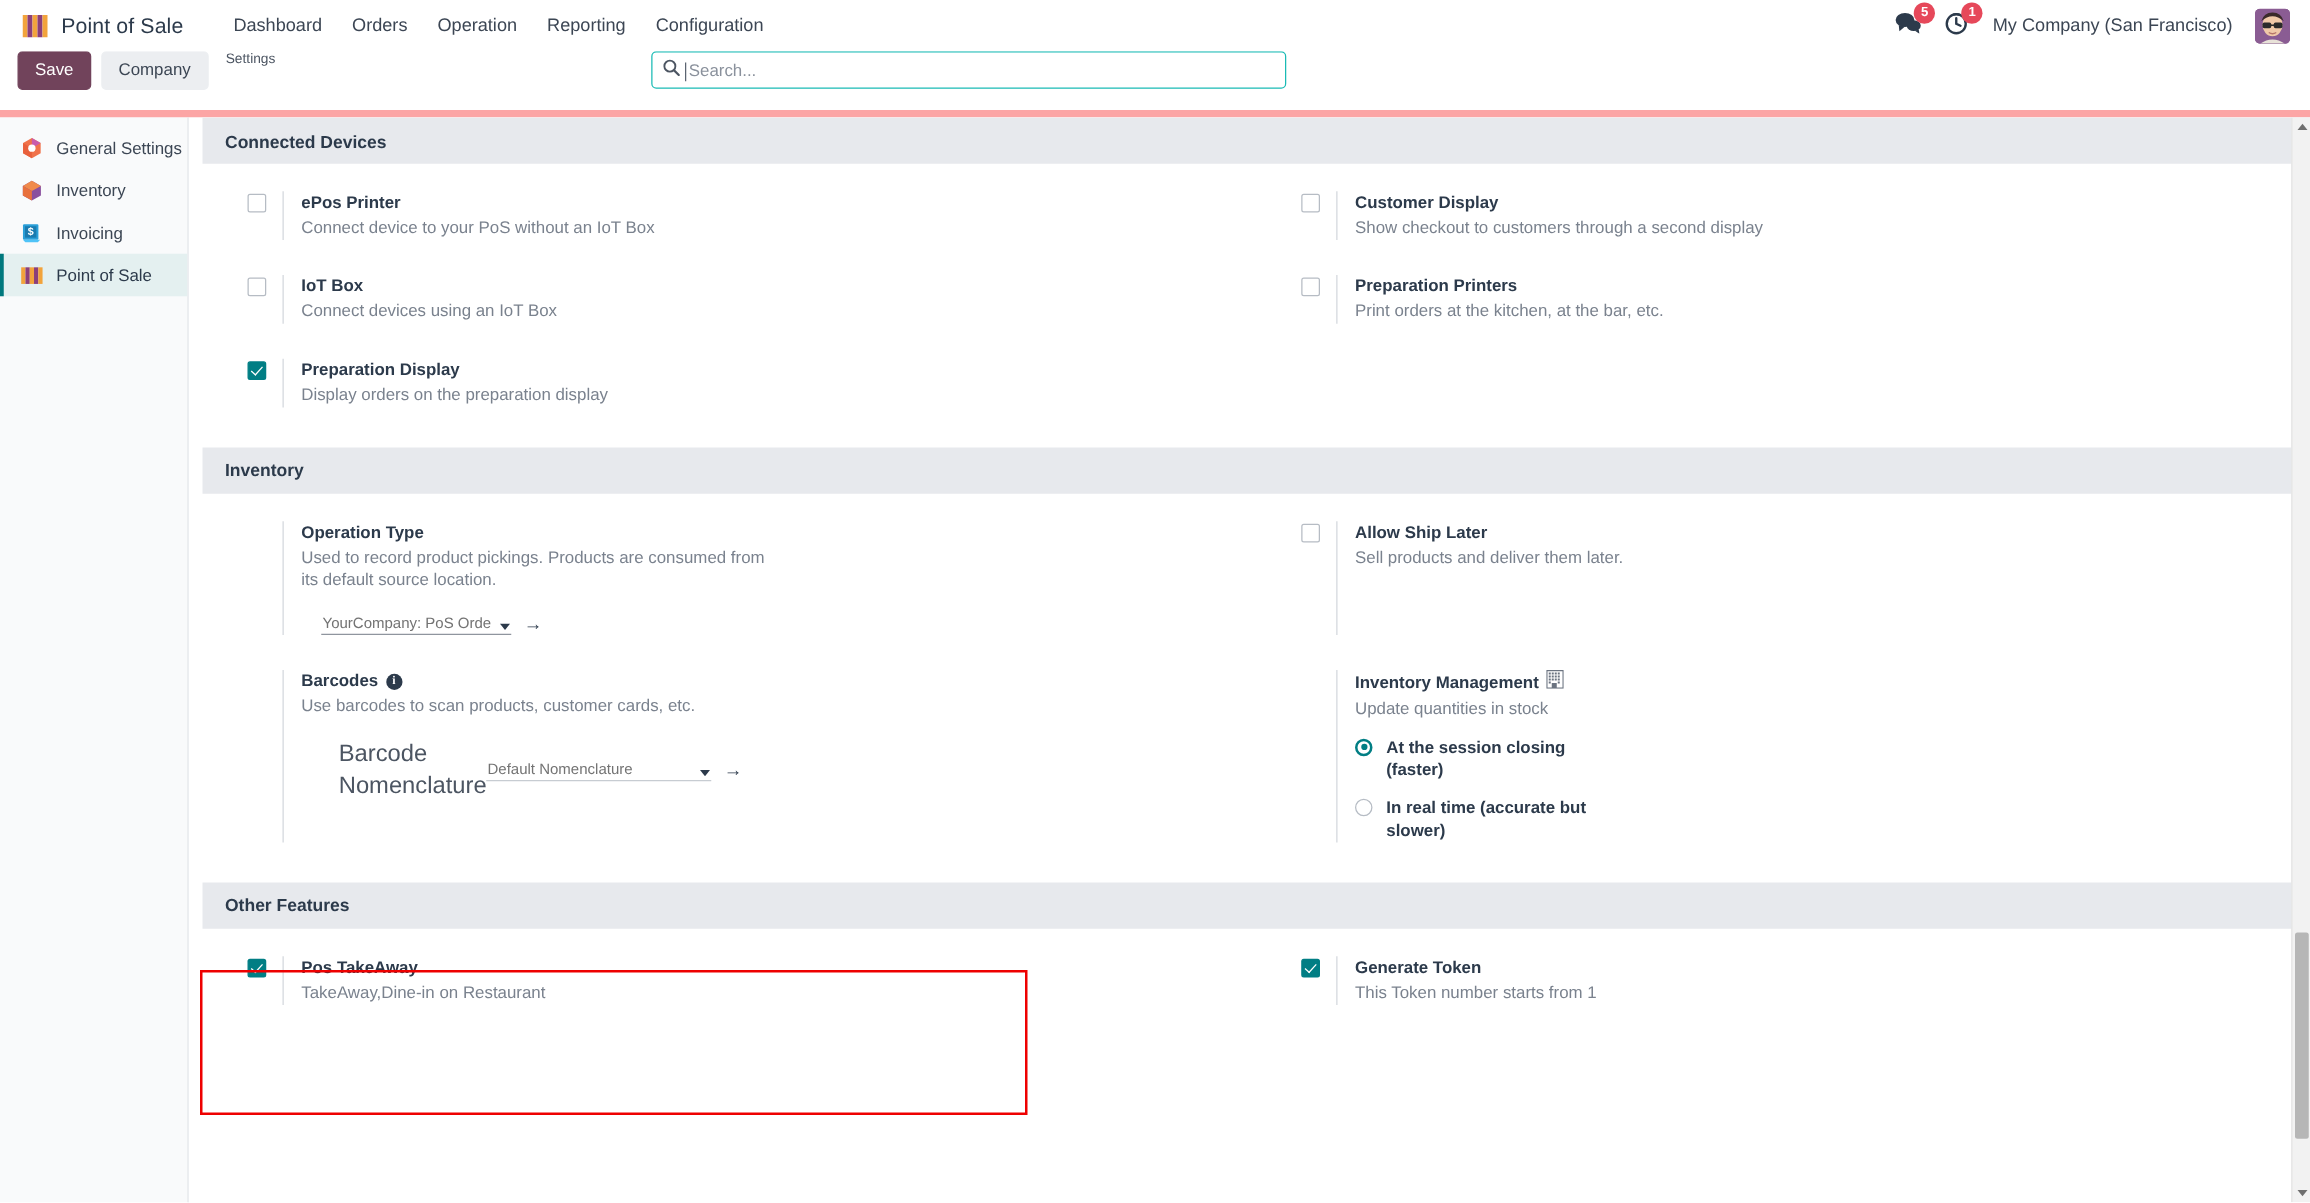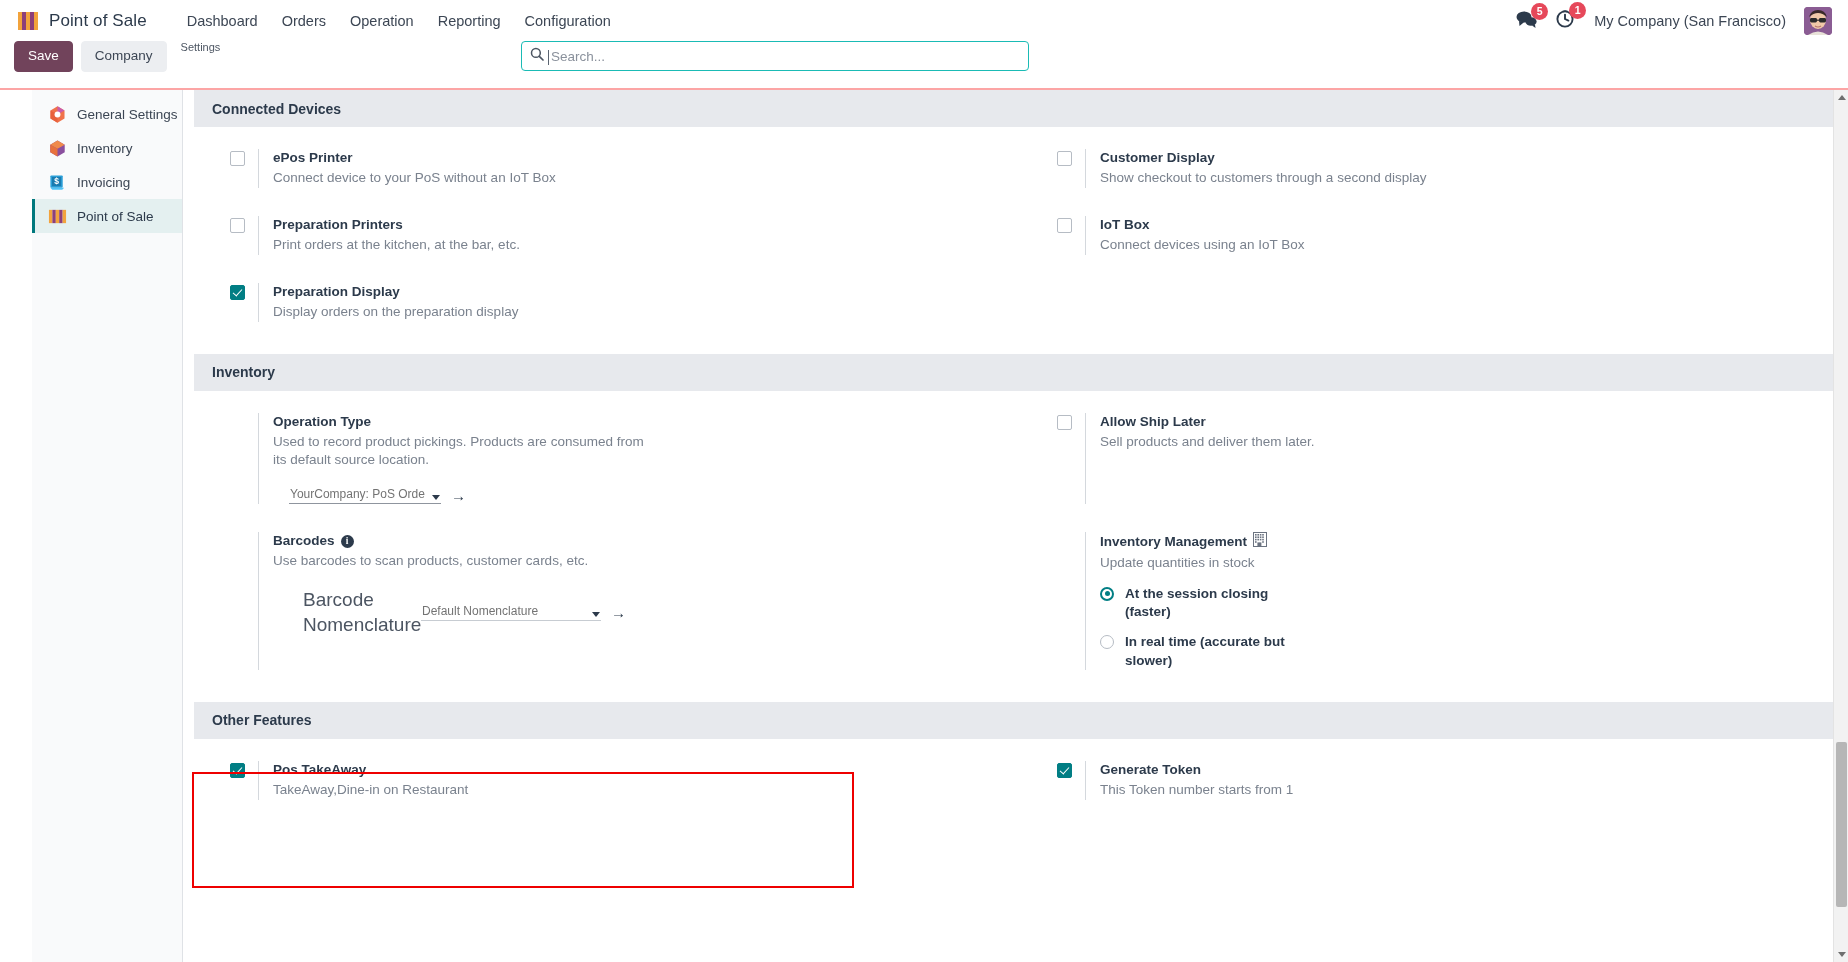--- a/index.html
+++ b/index.html
@@ -142,23 +142,22 @@
     position: absolute;
     left: -3px; top: 1px;
     width: 1px; height: 15px;
     background: #5b6471;
   }
 
   
   #app-body {
     display: flex;
     height: calc(962px - 41px - 47px);
-    border-top: 2px solid #fca5a5;
+    border-top: 6px solid #fca5a5;
     position: relative;
-    padding-left: 32px;
   }
 
   
   #settings-sidebar {
     width: 151px;
     flex: none;
     background: #f9fafb;
     border-right: 1px solid #dfe2e6;
     padding-top: 7px;
     overflow: hidden;
@@ -567,32 +566,32 @@
             <div class="s-title">Customer Display</div>
             <div class="s-desc">Show checkout to customers through a second display</div>
           </div>
         </div>
 
         <div class="setting-col">
           <div class="cb-cell">
             <span class="cbox"></span>
           </div>
           <div class="setting-text">
-            <div class="s-title">Preparation Printers</div>
-            <div class="s-desc">Print orders at the kitchen, at the bar, etc.</div>
+            <div class="s-title">IoT Box</div>
+            <div class="s-desc">Connect devices using an IoT Box</div>
           </div>
         </div>
 
         <div class="setting-col">
           <div class="cb-cell">
             <span class="cbox"></span>
           </div>
           <div class="setting-text">
-            <div class="s-title">IoT Box</div>
-            <div class="s-desc">Connect devices using an IoT Box</div>
+            <div class="s-title">Preparation Printers</div>
+            <div class="s-desc">Print orders at the kitchen, at the bar, etc.</div>
           </div>
         </div>
 
         <div class="setting-col tight">
           <div class="cb-cell">
             <span class="cbox checked"></span>
           </div>
           <div class="setting-text">
             <div class="s-title">Preparation Display</div>
             <div class="s-desc">Display orders on the preparation display</div>

